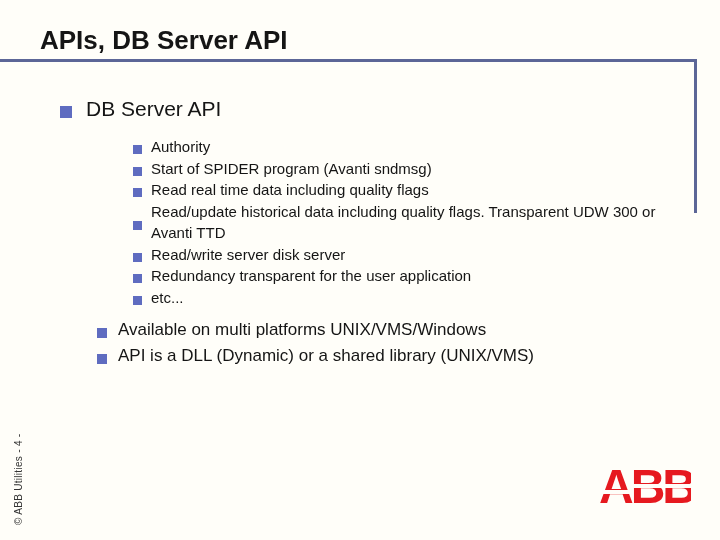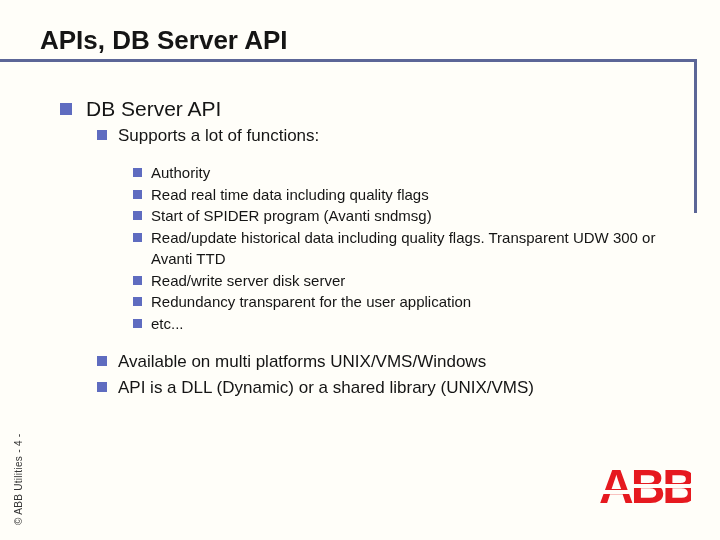--- a/index.html
+++ b/index.html
@@ -41,21 +41,21 @@
     background: var(--rule, #5c6697);
   }
   .content {
     position: absolute;
     left: 40px;
     top: 96px;
     width: 640px;
   }
   .row {
     display: flex;
-    align-items: flex-start;
+    align-items: center;
     padding-left: 20px;
   }
   .bullet {
     flex: 0 0 auto;
     background: var(--bullet, #5f6cc0);
   }
   .l1 .bullet {
     width: 12px; height: 12px;
     margin: 7px 14px 0 0;
   }
@@ -82,21 +82,21 @@
   .l3 .bullet {
     width: 9px; height: 9px;
     margin: 6px 9px 0 0;
   }
   .l3 .txt {
     font-size: 15px;
     line-height: 21.5px;
     max-width: 515px;
   }
   .more {
-    margin-top: 16px;
+    margin-top: 10px;
   }
   .vfooter {
     position: absolute;
     left: 13px;
     top: 525px;
     transform: rotate(-90deg);
     transform-origin: 0 0;
     font-size: 10px;
     line-height: 11px;
     color: var(--footer, #333333);
@@ -126,37 +126,33 @@
   <div class="rule"></div>
   <div class="right-line"></div>
 
   <div class="content">
 
     <div class="row l1">
       <span class="bullet"></span>
       <span class="txt">DB Server API</span>
     </div>
 
-    <div class="row l2">
-      <span class="bullet"></span>
-      <span class="txt">Supports a lot of functions:</span>
-    </div>
 
     <div class="functions" id="functions-list">
         <div class="row l3">
           <span class="bullet"></span>
           <span class="txt">Authority</span>
         </div>
         <div class="row l3">
           <span class="bullet"></span>
-          <span class="txt">Read real time data including quality flags</span>
+          <span class="txt">Start of SPIDER program (Avanti sndmsg)</span>
         </div>
         <div class="row l3">
           <span class="bullet"></span>
-          <span class="txt">Start of SPIDER program (Avanti sndmsg)</span>
+          <span class="txt">Read real time data including quality flags</span>
         </div>
         <div class="row l3">
           <span class="bullet"></span>
           <span class="txt">Read/update historical data including quality flags. Transparent UDW 300 or Avanti TTD</span>
         </div>
         <div class="row l3">
           <span class="bullet"></span>
           <span class="txt">Read/write server disk server</span>
         </div>
         <div class="row l3">

